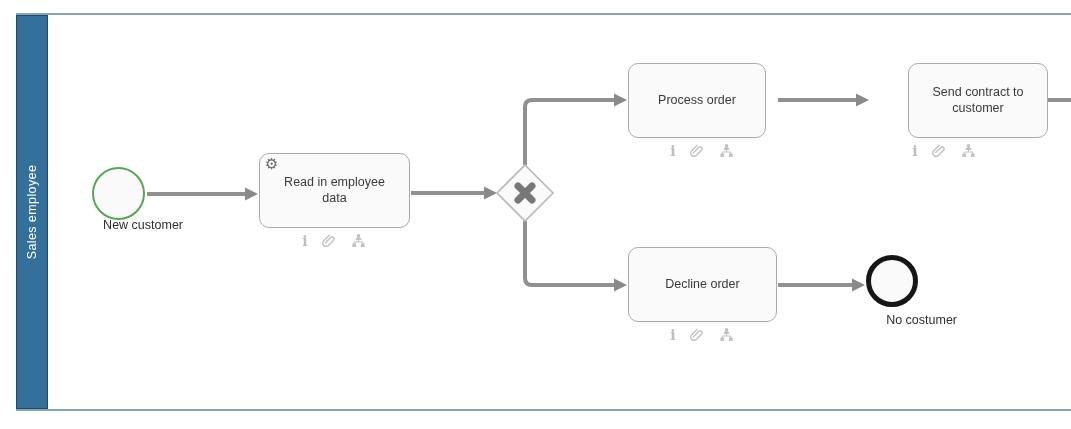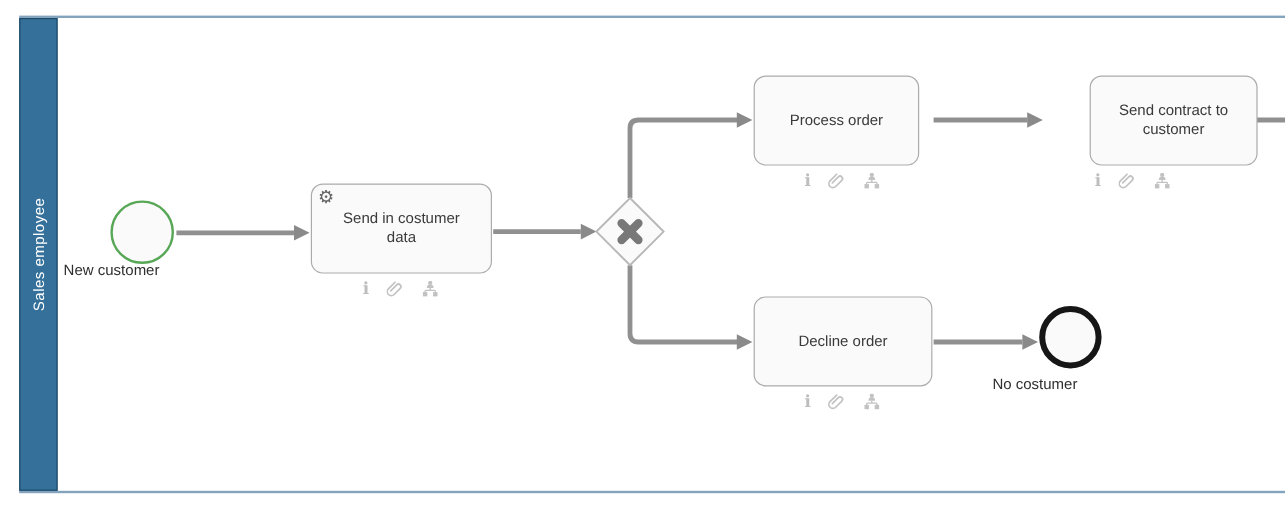--- a/index.html
+++ b/index.html
@@ -17,21 +17,21 @@
   .flow-head{fill:#8A8A8A;stroke:none;}
   
   .event{position:absolute;box-sizing:border-box;border-radius:50%;background:#FAFAFA;}
   .event.start{left:92px;top:167px;width:53px;height:53px;border:2px solid #57A757;}
   .event.end{left:866px;top:255px;width:52px;height:52px;border:5px solid #161616;}
   .task{position:absolute;box-sizing:border-box;background:#FAFAFA;border:1.5px solid #ABABAB;
         border-radius:10px;display:flex;align-items:center;justify-content:center;text-align:center;
         color:#3A3A3A;font-size:12.5px;line-height:1.25;padding:4px 14px;}
   .task .gear{position:absolute;left:5px;top:1px;font-size:15px;color:#666666;
         font-family:"DejaVu Sans",sans-serif;}
-  .node-label{position:absolute;width:130px;text-align:left;color:#2F2F2F;font-size:12.5px;}
+  .node-label{position:absolute;width:130px;text-align:right;color:#2F2F2F;font-size:12.5px;}
   
   .markers{position:absolute;width:96px;display:flex;align-items:center;justify-content:center;gap:14px;}
   .marker-i{font-family:"DejaVu Serif","Liberation Serif",serif;font-weight:bold;
         color:#BDBDBD;font-size:14px;line-height:14px;}
   .markers svg{display:block;}
 </style>
 </head>
 <body>
 
 <div class="stage">
@@ -70,21 +70,21 @@
         <path d="M518,186 L532,200 M532,186 L518,200" stroke="#787878" stroke-width="7" stroke-linecap="round" fill="none"></path>
       </g>
     </g>
   </svg>
 
   <div class="event start"></div>
   <div class="node-label" style="left:53px;top:218px;">New customer</div>
 
   <div class="task" style="left:259px;top:153px;width:151px;height:75px;">
     <span class="gear">⚙</span>
-    <span>Send in costumer data</span>
+    <span>Read in employee data</span>
   </div>
   <div class="markers" style="left:286px;top:233px;">
     <span class="marker-i">i</span>
     <svg width="15" height="15" viewBox="0 0 15 15">
       <path d="M3.6,9.4 L8.6,4.4 a2,2 0 0 1 2.9,2.9 L6.4,12.4 a3.3,3.3 0 0 1 -4.7,-4.7 L7.2,2.2" fill="none" stroke="#C2C2C2" stroke-width="1.4" stroke-linecap="round"></path>
     </svg>
     <svg width="15" height="14" viewBox="0 0 15 14">
       <circle cx="7.5" cy="1.8" r="1.8" fill="#C2C2C2"></circle>
       <path d="M4.7,5.9 a2.8,2.8 0 0 1 5.6,0 Z" fill="#C2C2C2"></path>
       <path d="M7.5,5.9 V8 M3.2,8 H11.8 M3.2,8 V9.4 M11.8,8 V9.4" stroke="#C2C2C2" stroke-width="1.1" fill="none"></path>

